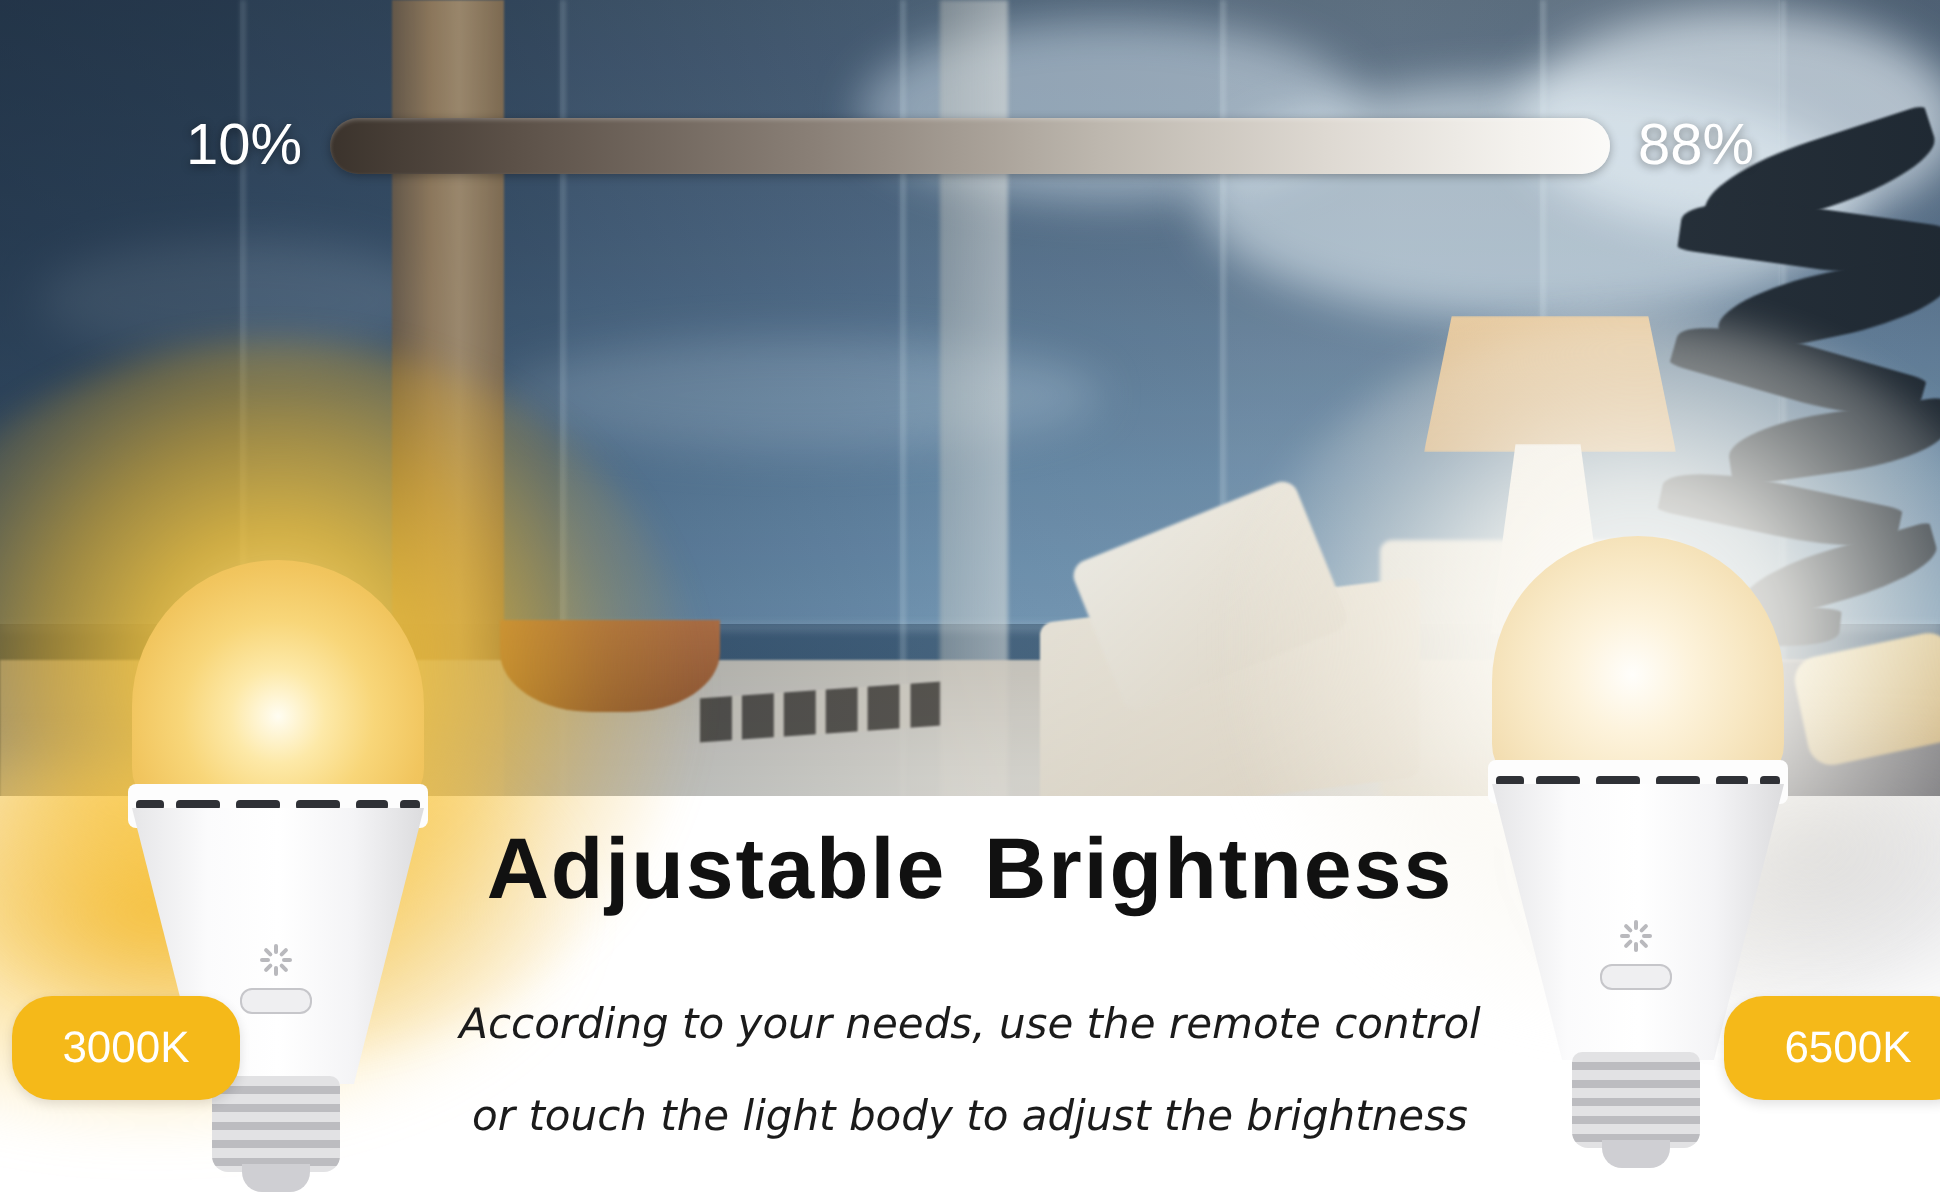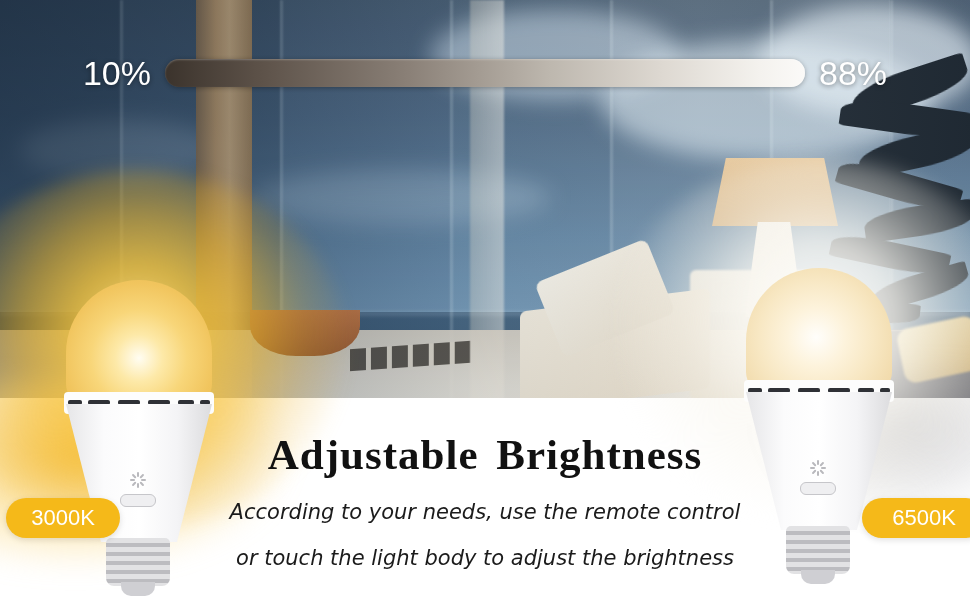--- a/index.html
+++ b/index.html
@@ -135,21 +135,21 @@
   .bl-title{
     position:absolute;left:0;right:0;top:24px;text-align:center;
     color:#ffffff;font-size:22px;letter-spacing:1.2px;font-weight:400;
     text-shadow:0 1px 4px rgba(0,0,0,.35);
   }
   .bl-row{
     position:absolute;left:0;right:0;top:52px;height:42px;
     display:flex;align-items:center;justify-content:center;gap:14px;
   }
   .bl-min,.bl-max{
-    color:#fff;font-size:34px;font-weight:400;
+    color:#fff;font-size:29px;font-weight:400;
     text-shadow:0 1px 5px rgba(0,0,0,.45);
   }
   .bl-track{
     width:640px;height:28px;border-radius:14px;
     background:linear-gradient(90deg,#3b332c 0%,#5b5047 14%,#8a8077 38%,
                #bdb7ae 60%,#ded9d2 78%,#f4f2ee 93%,#fbfaf8 100%);
     box-shadow:0 1px 5px rgba(0,0,0,.30), inset 0 1px 2px rgba(255,255,255,.25);
   }
 
   
@@ -164,24 +164,24 @@
     filter:blur(12px);pointer-events:none;
   }
   .panel-glow-r{
     position:absolute;right:-30px;top:372px;width:240px;height:150px;
     background:radial-gradient(ellipse at 60% 35%,rgba(120,120,128,.35) 0%,
                rgba(255,255,255,0) 70%);
     filter:blur(14px);pointer-events:none;
   }
 
   .headline{
-    position:absolute;left:0;right:0;top:430px;text-align:center;
+    position:absolute;left:0;right:0;top:411px;text-align:center;
     font-size:43px;font-weight:700;color:#111111;
     letter-spacing:1px;word-spacing:6px;
-    font-family:Liberation Serif, serif;
+    font-family:Liberation Sans, sans-serif;
   }
   .sub{
     position:absolute;left:0;right:0;text-align:center;
     font-size:21px;font-style:italic;color:#1b1b1b;
     font-family:"DejaVu Sans", sans-serif;
   }
   .sub1{top:500px;}
   .sub2{top:546px;}
 
   
@@ -253,21 +253,21 @@
     background:repeating-linear-gradient(180deg,#e2e2e4 0 5px,#bcbcc0 5px 9px);
     border-radius:5px 5px 8px 8px;
   }
   .base-tip{
     position:absolute;left:50%;top:302px;transform:translateX(-50%);
     width:34px;height:14px;background:#cfcfd3;border-radius:0 0 10px 10px;
   }
 
   
   .badge{
-    position:absolute;height:40px;border-radius:20px;
+    position:absolute;height:52px;border-radius:20px;
     background:#f5b919;color:#ffffff;
     display:flex;align-items:center;justify-content:center;
     font-size:22px;font-weight:400;padding:0 14px;
     box-shadow:0 2px 6px rgba(0,0,0,.12);
   }
   .badge-left{left:6px;top:498px;width:86px;}
   .badge-right{left:862px;top:498px;width:96px;}
 </style>
 </head>
 <body>

